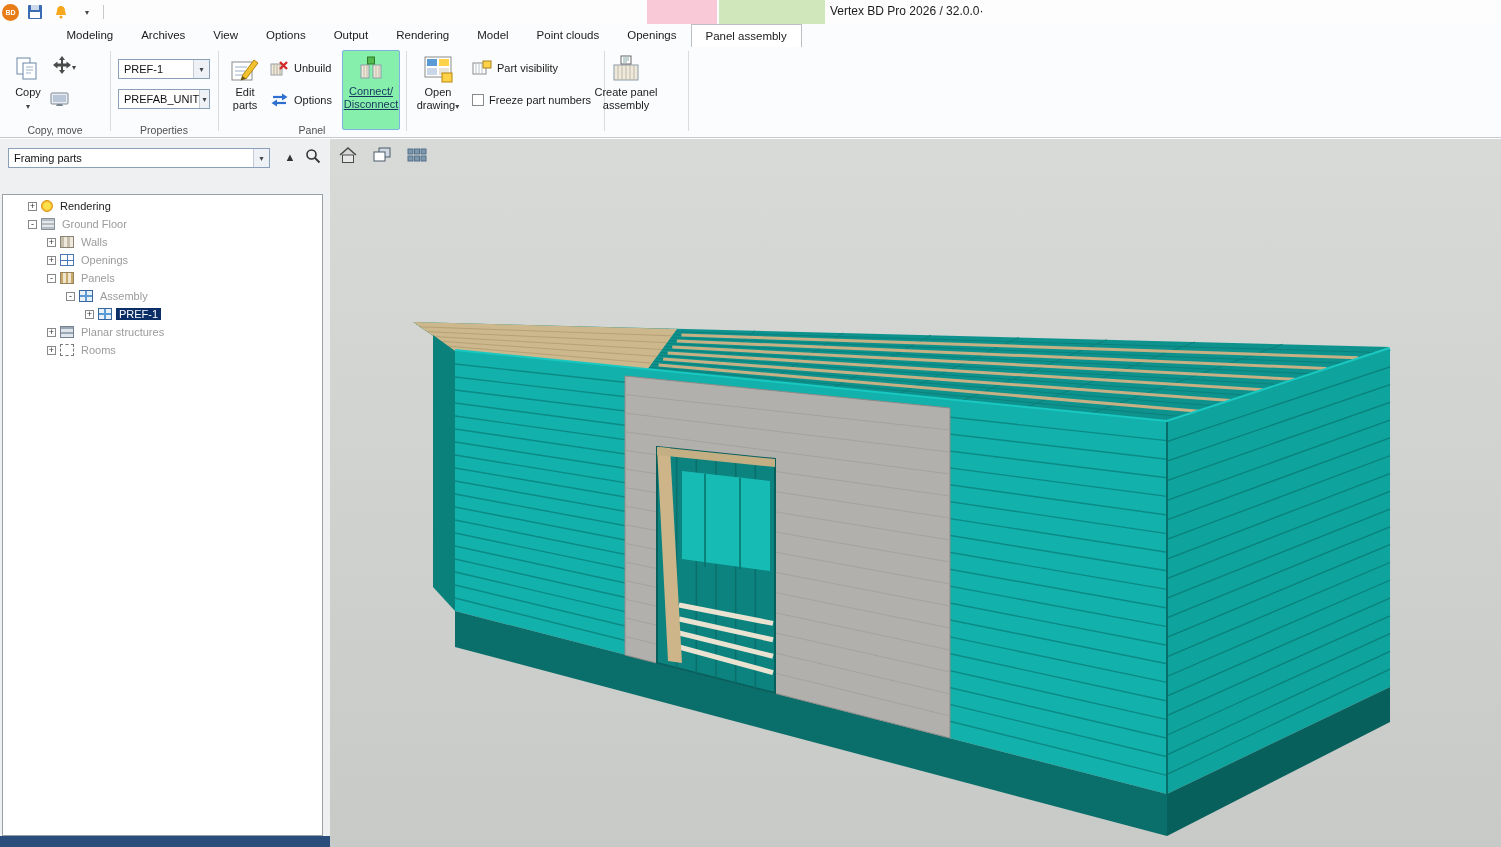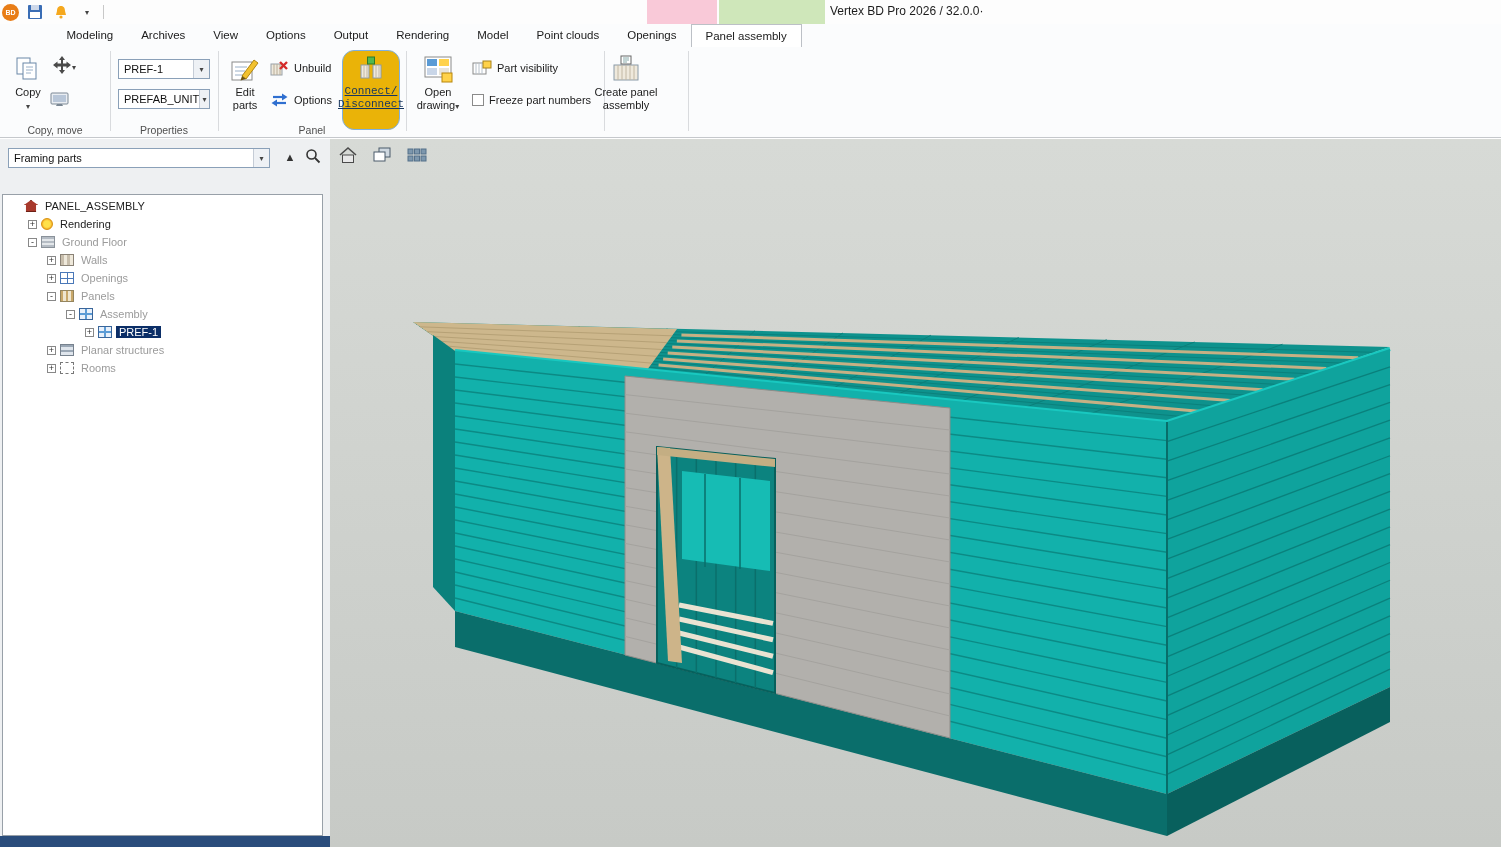--- a/index.html
+++ b/index.html
@@ -29,21 +29,21 @@
   .rgroup { position:absolute; top:0; height:90px; }
   .vsep { position:absolute; top:4px; height:80px; width:1px; background:#d9dbde; }
   .grouplabel { position:absolute; bottom:1px; left:0; right:0; text-align:center; font-size:10.5px; color:#4f4f4f; }
   .rbtn-big { position:absolute; display:flex; flex-direction:column; align-items:center; font-size:11px; line-height:13px; color:#1c1c1c; background:none; border:1px solid transparent; text-align:center; }
   .rbtn-big .icon-holder { height:34px; display:flex; align-items:center; }
   .rbtn-small { position:absolute; display:flex; align-items:center; gap:5px; height:22px; font-size:11px; color:#1c1c1c; background:none; border:none; white-space:nowrap; }
   .rbtn-icon { position:absolute; display:flex; align-items:center; background:none; border:none; }
   .combo { position:absolute; height:20px; background:#fff; border:1px solid #8aa0b8; display:flex; align-items:center; font-size:11px; color:#111; padding-left:5px; }
   .combo .combo-arrow { margin-left:auto; width:16px; height:100%; background:#eef1f5; border-left:1px solid #c5ccd6; display:flex; align-items:center; justify-content:center; }
   .combo .combo-arrow::after { content:"▾"; font-size:8px; color:#444; }
-  .selbtn { background:#eab308; border:1px solid #7fb0e0; border-radius:12px;font-family:Liberation Mono, monospace; }
+  .selbtn { background:#86efac; border:1px solid #7fb0e0; border-radius:2px; }
   .selbtn .lbl { color:#17365f; text-decoration:underline; }
   .checkbox { width:12px; height:12px; background:#fff; border:1px solid #8a8a8a; flex:none; }
 
   
   #sidebar { position:absolute; left:0; top:139px; width:330px; height:708px; background:#eef0f2; }
   #model-header { height:17px; background:linear-gradient(#35587f,#1d3a5f); color:#fff; font-size:11px; padding:2px 6px; }
   #filter-row { position:relative; height:38px; }
   #filter-combo { left:8px; top:9px; width:262px; }
   #up-arrow-btn { position:absolute; left:280px; top:8px; width:20px; height:20px; background:none; border:none; font-size:11px; color:#333; }
   #up-arrow-btn::after { content:"▲"; }
@@ -274,25 +274,20 @@
       </div>
       <button id="up-arrow-btn"></button>
       <button id="search-btn">
         <svg width="16" height="16">
           <circle cx="6.5" cy="6.5" r="4.5" fill="none" stroke="#333" stroke-width="1.6"></circle>
           <path d="M10 10 L14.5 14.5" stroke="#333" stroke-width="1.8"></path>
         </svg>
       </button>
     </div>
     <div id="model-tree">
-        <div class="tree-row" style="padding-left: 6px;">
-          <span class="toggle-spacer"></span>
-          <span class="ticon ti-panel-assembly"></span>
-          <span class="tlabel">PANEL_ASSEMBLY</span>
-        </div>
         <div class="tree-row" style="padding-left: 25px;">
           <span class="toggle">+</span>
           <span class="ticon ti-rendering"></span>
           <span class="tlabel">Rendering</span>
         </div>
         <div class="tree-row gray" style="padding-left: 25px;">
           <span class="toggle">-</span>
           <span class="ticon ti-ground-floor"></span>
           <span class="tlabel">Ground Floor</span>
         </div>

